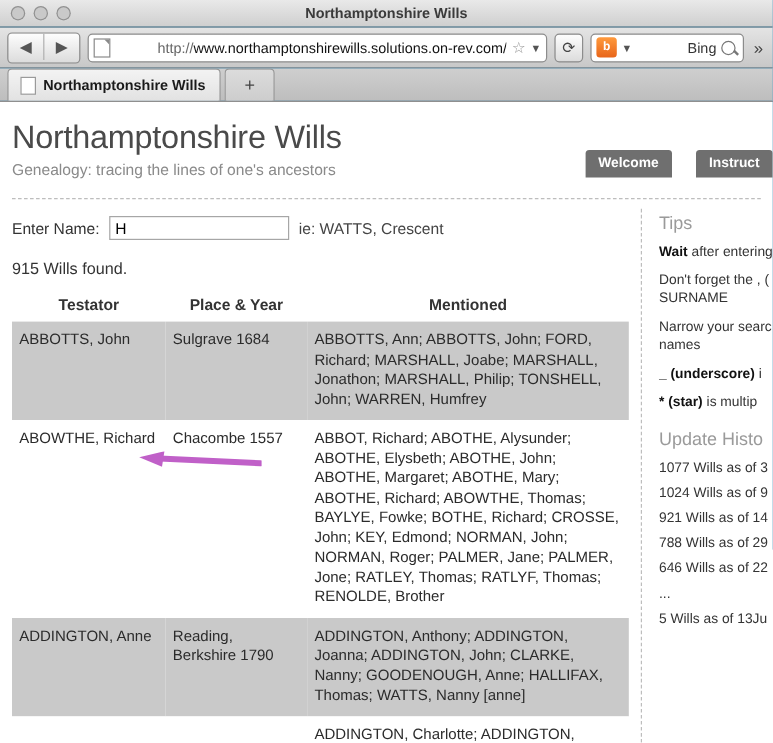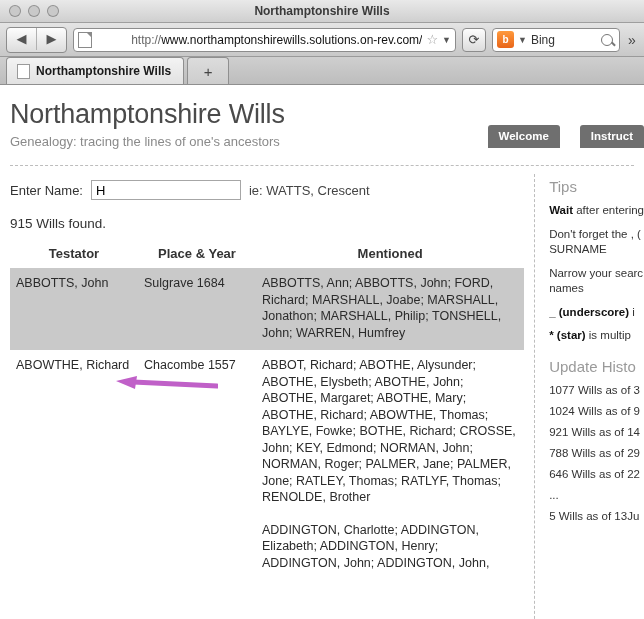--- a/index.html
+++ b/index.html
@@ -145,21 +145,21 @@
     box-sizing: border-box;
     flex: 0 0 auto;
   }
   .engine {
     width: 17px; height: 17px;
     border-radius: 3px;
     background: linear-gradient(to bottom,#ff9a3d,#e8651a);
     display:flex;align-items:center;justify-content:center;
     color:#fff;font-size:10px;font-weight:bold;
   }
-  .search-text { font-size: 12px; color: #333; flex: 1; }
+  .search-text { font-size: 12px; color: #333; flex: 1; text-align: right; }
   .mag {
     width: 10px; height: 10px;
     border: 1.6px solid #777;
     border-radius: 50%;
     position: relative;
     flex: 0 0 auto;
     margin-right: 2px;
   }
   .mag:after {
     content:"";
@@ -461,20 +461,25 @@
             <tr class="shaded">
               <td>ABBOTTS, John</td>
               <td>Sulgrave 1684</td>
               <td>ABBOTTS, Ann; ABBOTTS, John; FORD, Richard; MARSHALL, Joabe; MARSHALL, Jonathon; MARSHALL, Philip; TONSHELL, John; WARREN, Humfrey</td>
             </tr>
             <tr class="plain">
               <td>ABOWTHE, Richard</td>
               <td>Chacombe 1557</td>
               <td>ABBOT, Richard; ABOTHE, Alysunder; ABOTHE, Elysbeth; ABOTHE, John; ABOTHE, Margaret; ABOTHE, Mary; ABOTHE, Richard; ABOWTHE, Thomas; BAYLYE, Fowke; BOTHE, Richard; CROSSE, John; KEY, Edmond; NORMAN, John; NORMAN, Roger; PALMER, Jane; PALMER, Jone; RATLEY, Thomas; RATLYF, Thomas; RENOLDE, Brother</td>
             </tr>
+            <tr class="shaded">
+              <td>ADDINGTON, Anne</td>
+              <td>Reading, Berkshire 1790</td>
+              <td>ADDINGTON, Anthony; ADDINGTON, Joanna; ADDINGTON, John; CLARKE, Nanny; GOODENOUGH, Anne; HALLIFAX, Thomas; WATTS, Nanny [anne]</td>
+            </tr>
             <tr class="plain">
               <td></td>
               <td></td>
               <td>ADDINGTON, Charlotte; ADDINGTON, Elizabeth; ADDINGTON, Henry; ADDINGTON, John; ADDINGTON, John,</td>
             </tr>
           </tbody>
         </table>
       </div>
 
       <div class="vdivider"></div>

